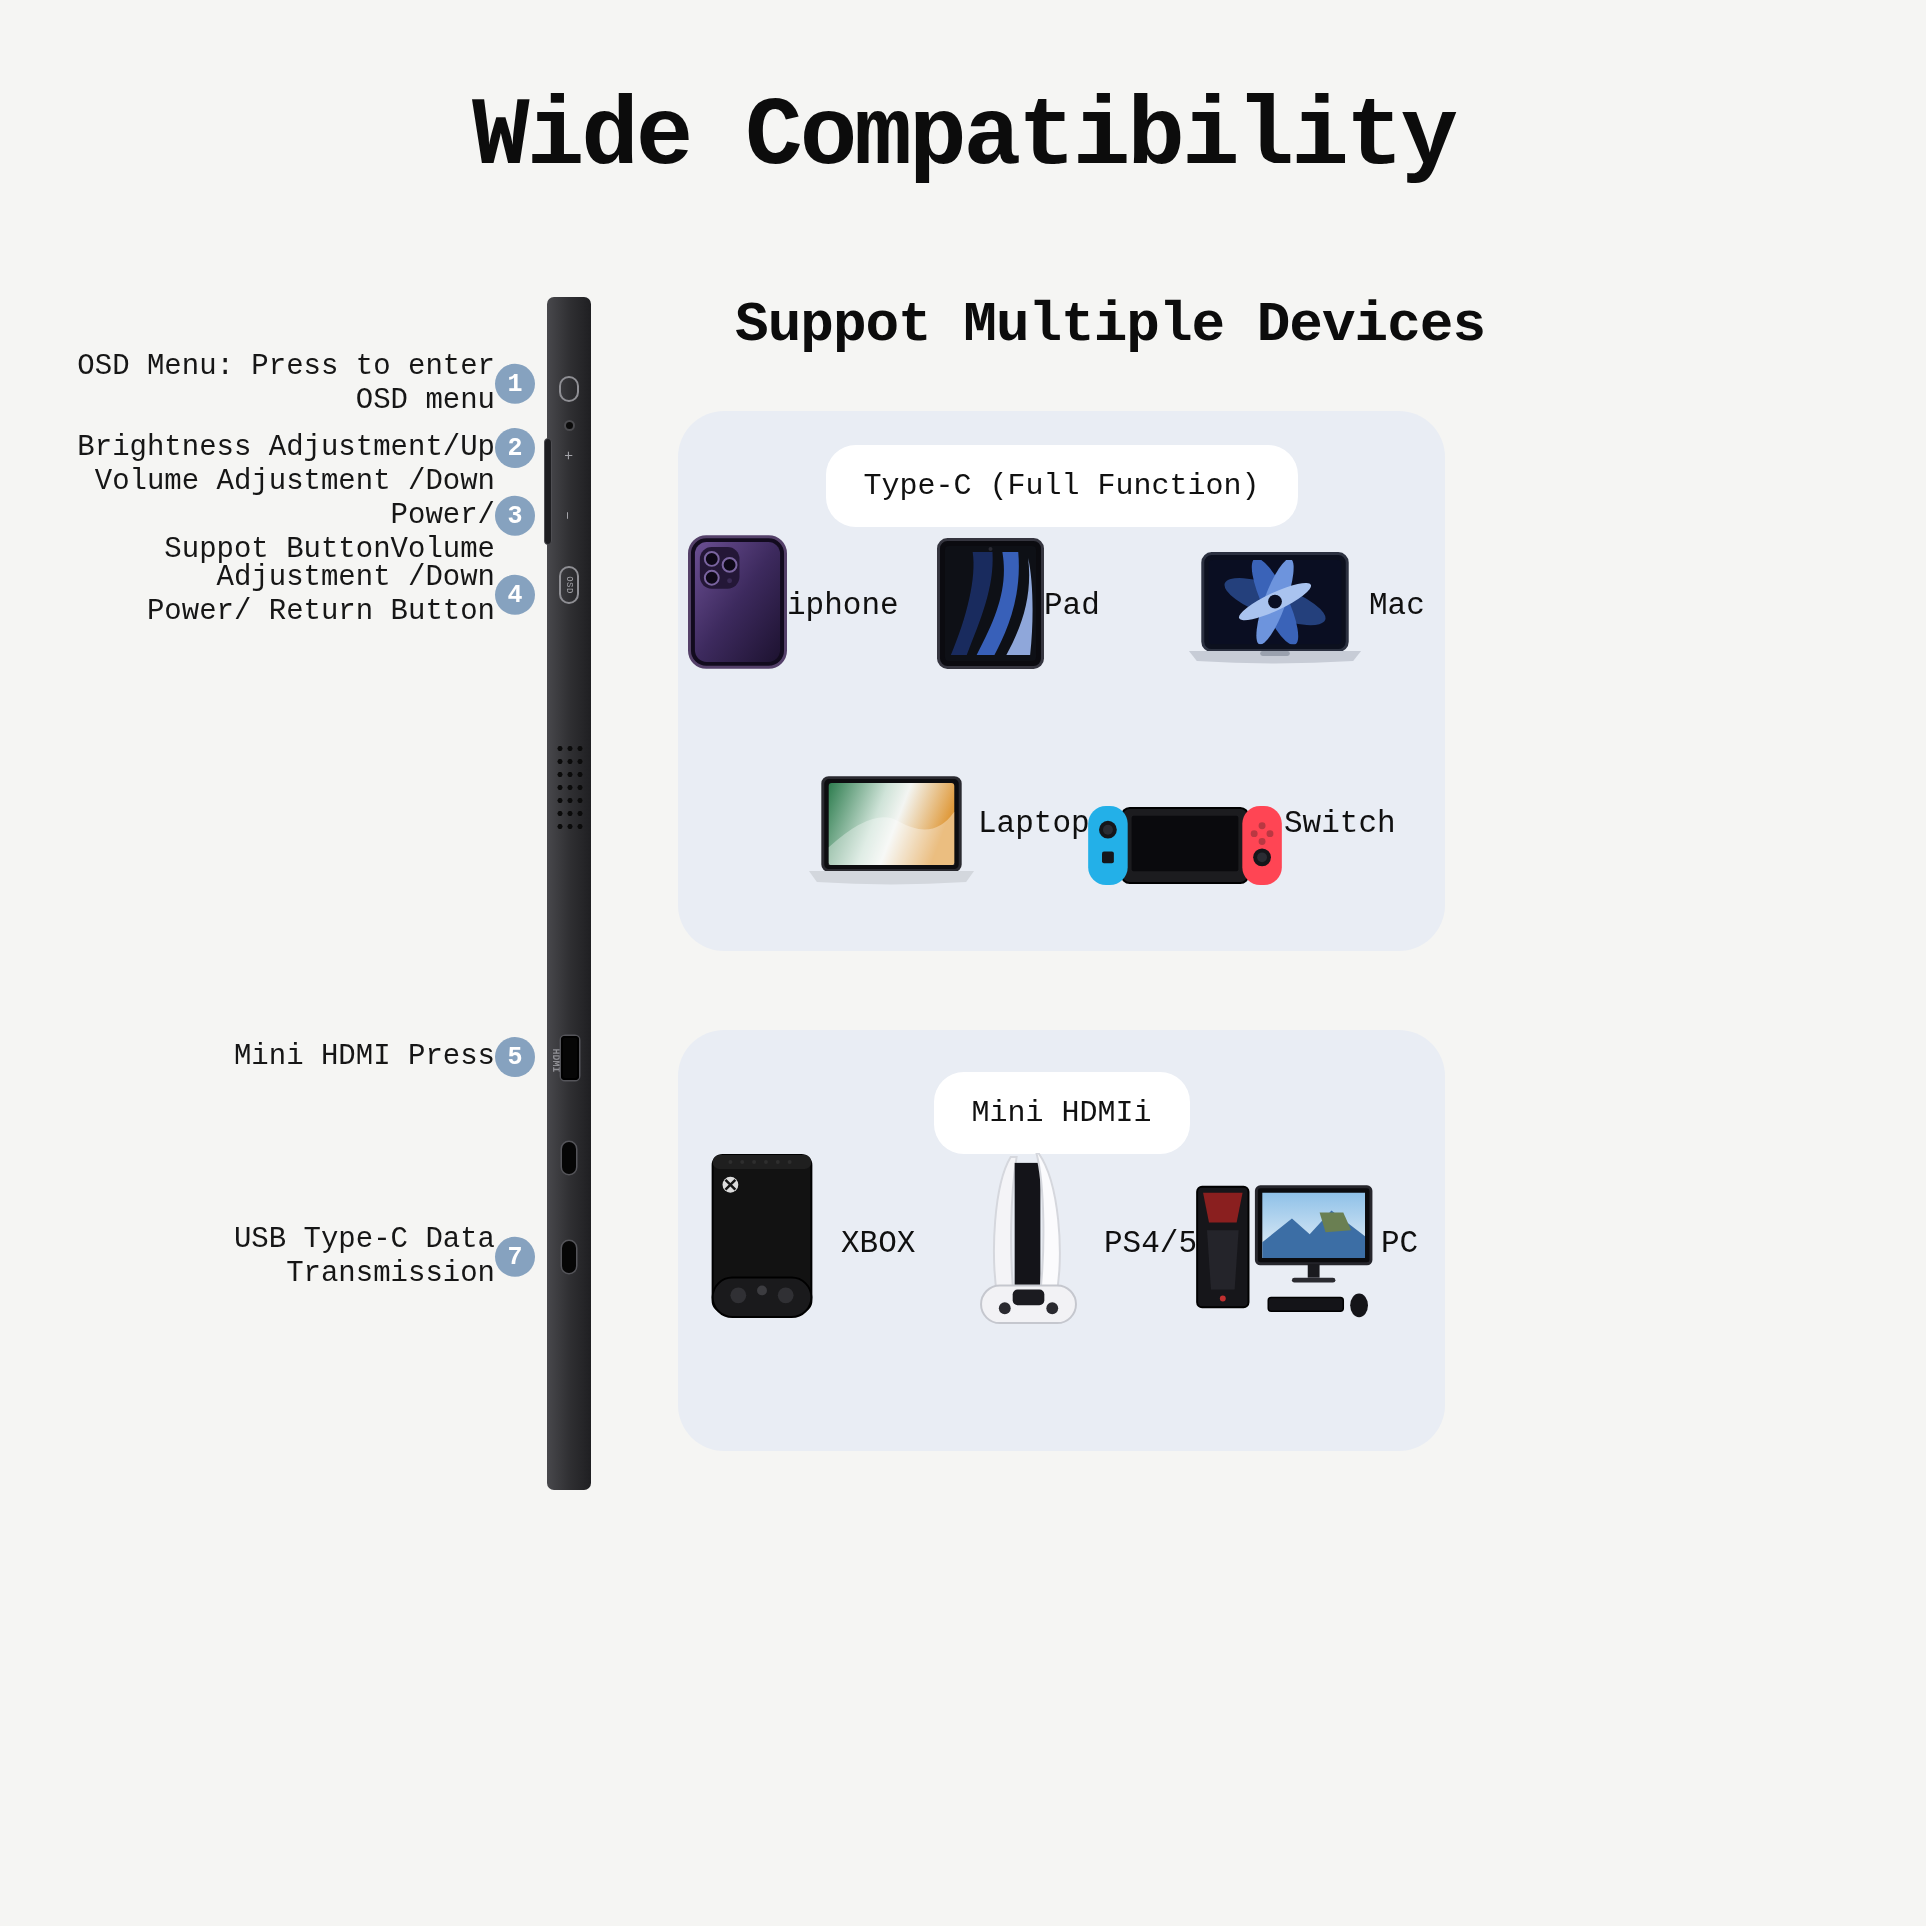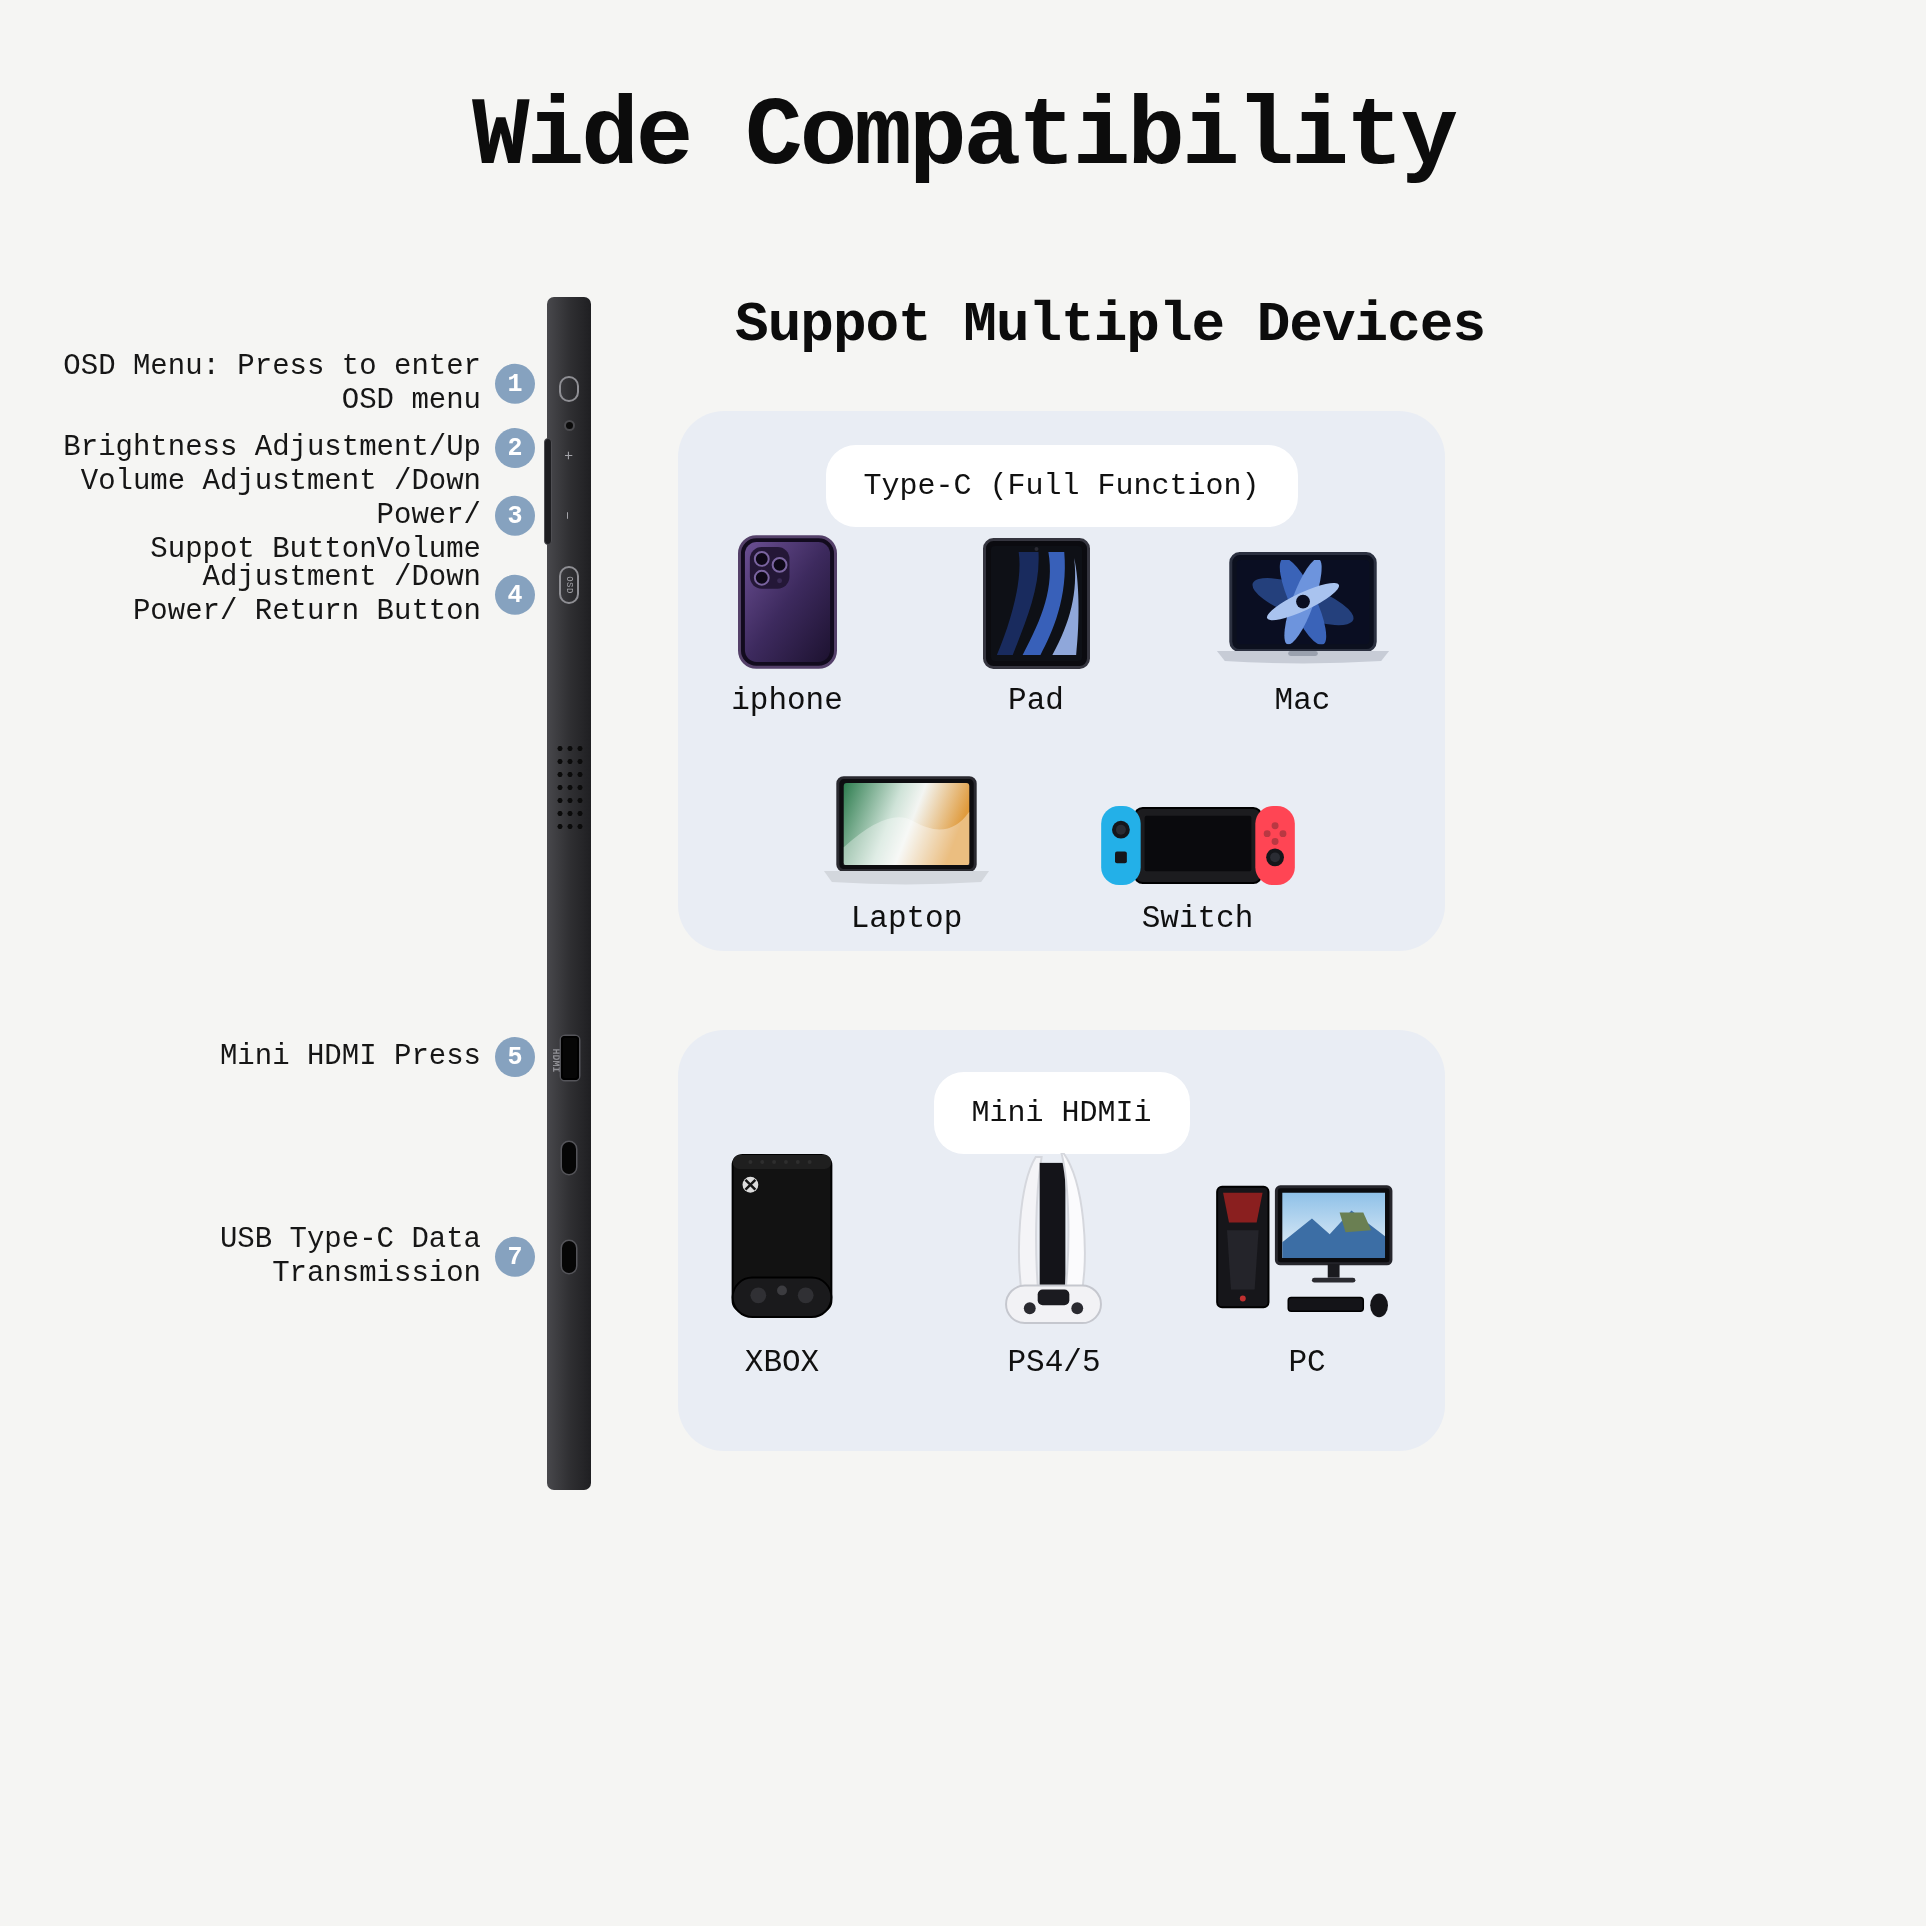--- a/index.html
+++ b/index.html
@@ -10,21 +10,21 @@
     font-family:Liberation Mono, monospace;
   }
   .title {
     position:absolute; top:83px; left:0; width:100%;
     text-align:center; font-size:96px; font-weight:bold;
     letter-spacing:-3px; color:#0c0c0c;
   }
   
   .callout {
     position:absolute; left:20px; width:515px;
-    display:flex; align-items:center; justify-content:flex-end; gap:14px;
+    display:flex; align-items:center; justify-content:flex-end; gap:0;
     transform:translateY(-50%);
   }
   .callout-label {
     font-size:29px; line-height:1.18; text-align:right;
     white-space:pre-line; color:#161616;
   }
   .callout-num {
     width:40px; height:40px; border-radius:50%;
     background:#86a2bf; color:#fff;
     font-size:25px; font-weight:bold;
@@ -95,21 +95,21 @@
   }
   .panel-typec { top:411px; height:540px; }
   .panel-hdmi  { top:1030px; height:421px; }
   .badge {
     position:absolute; top:34px; left:50%; transform:translateX(-50%);
     background:#fff; border-radius:30px; padding:24px 38px;
     font-size:30px; color:#111; white-space:nowrap;
   }
   .panel-hdmi .badge { top:42px; }
   .device {
-    position:absolute; display:flex; flex-direction:column; align-items:center;
+    position:absolute; display:flex; flex-direction:row; align-items:center;
   }
   .device-icon { display:flex; align-items:flex-end; justify-content:center; }
   .panel-typec .device-icon { height:141px; }
   .panel-hdmi  .device-icon { height:190px; }
   .device-label { margin-top:14px; font-size:31px; color:#101010; }
   
   .dev-iphone { left:10px;  top:117px; width:198px; }
   .dev-pad    { left:259px; top:117px; width:198px; }
   .dev-mac    { left:503px; top:117px; width:243px; }
   .dev-laptop { left:127px; top:335px; width:203px; }

